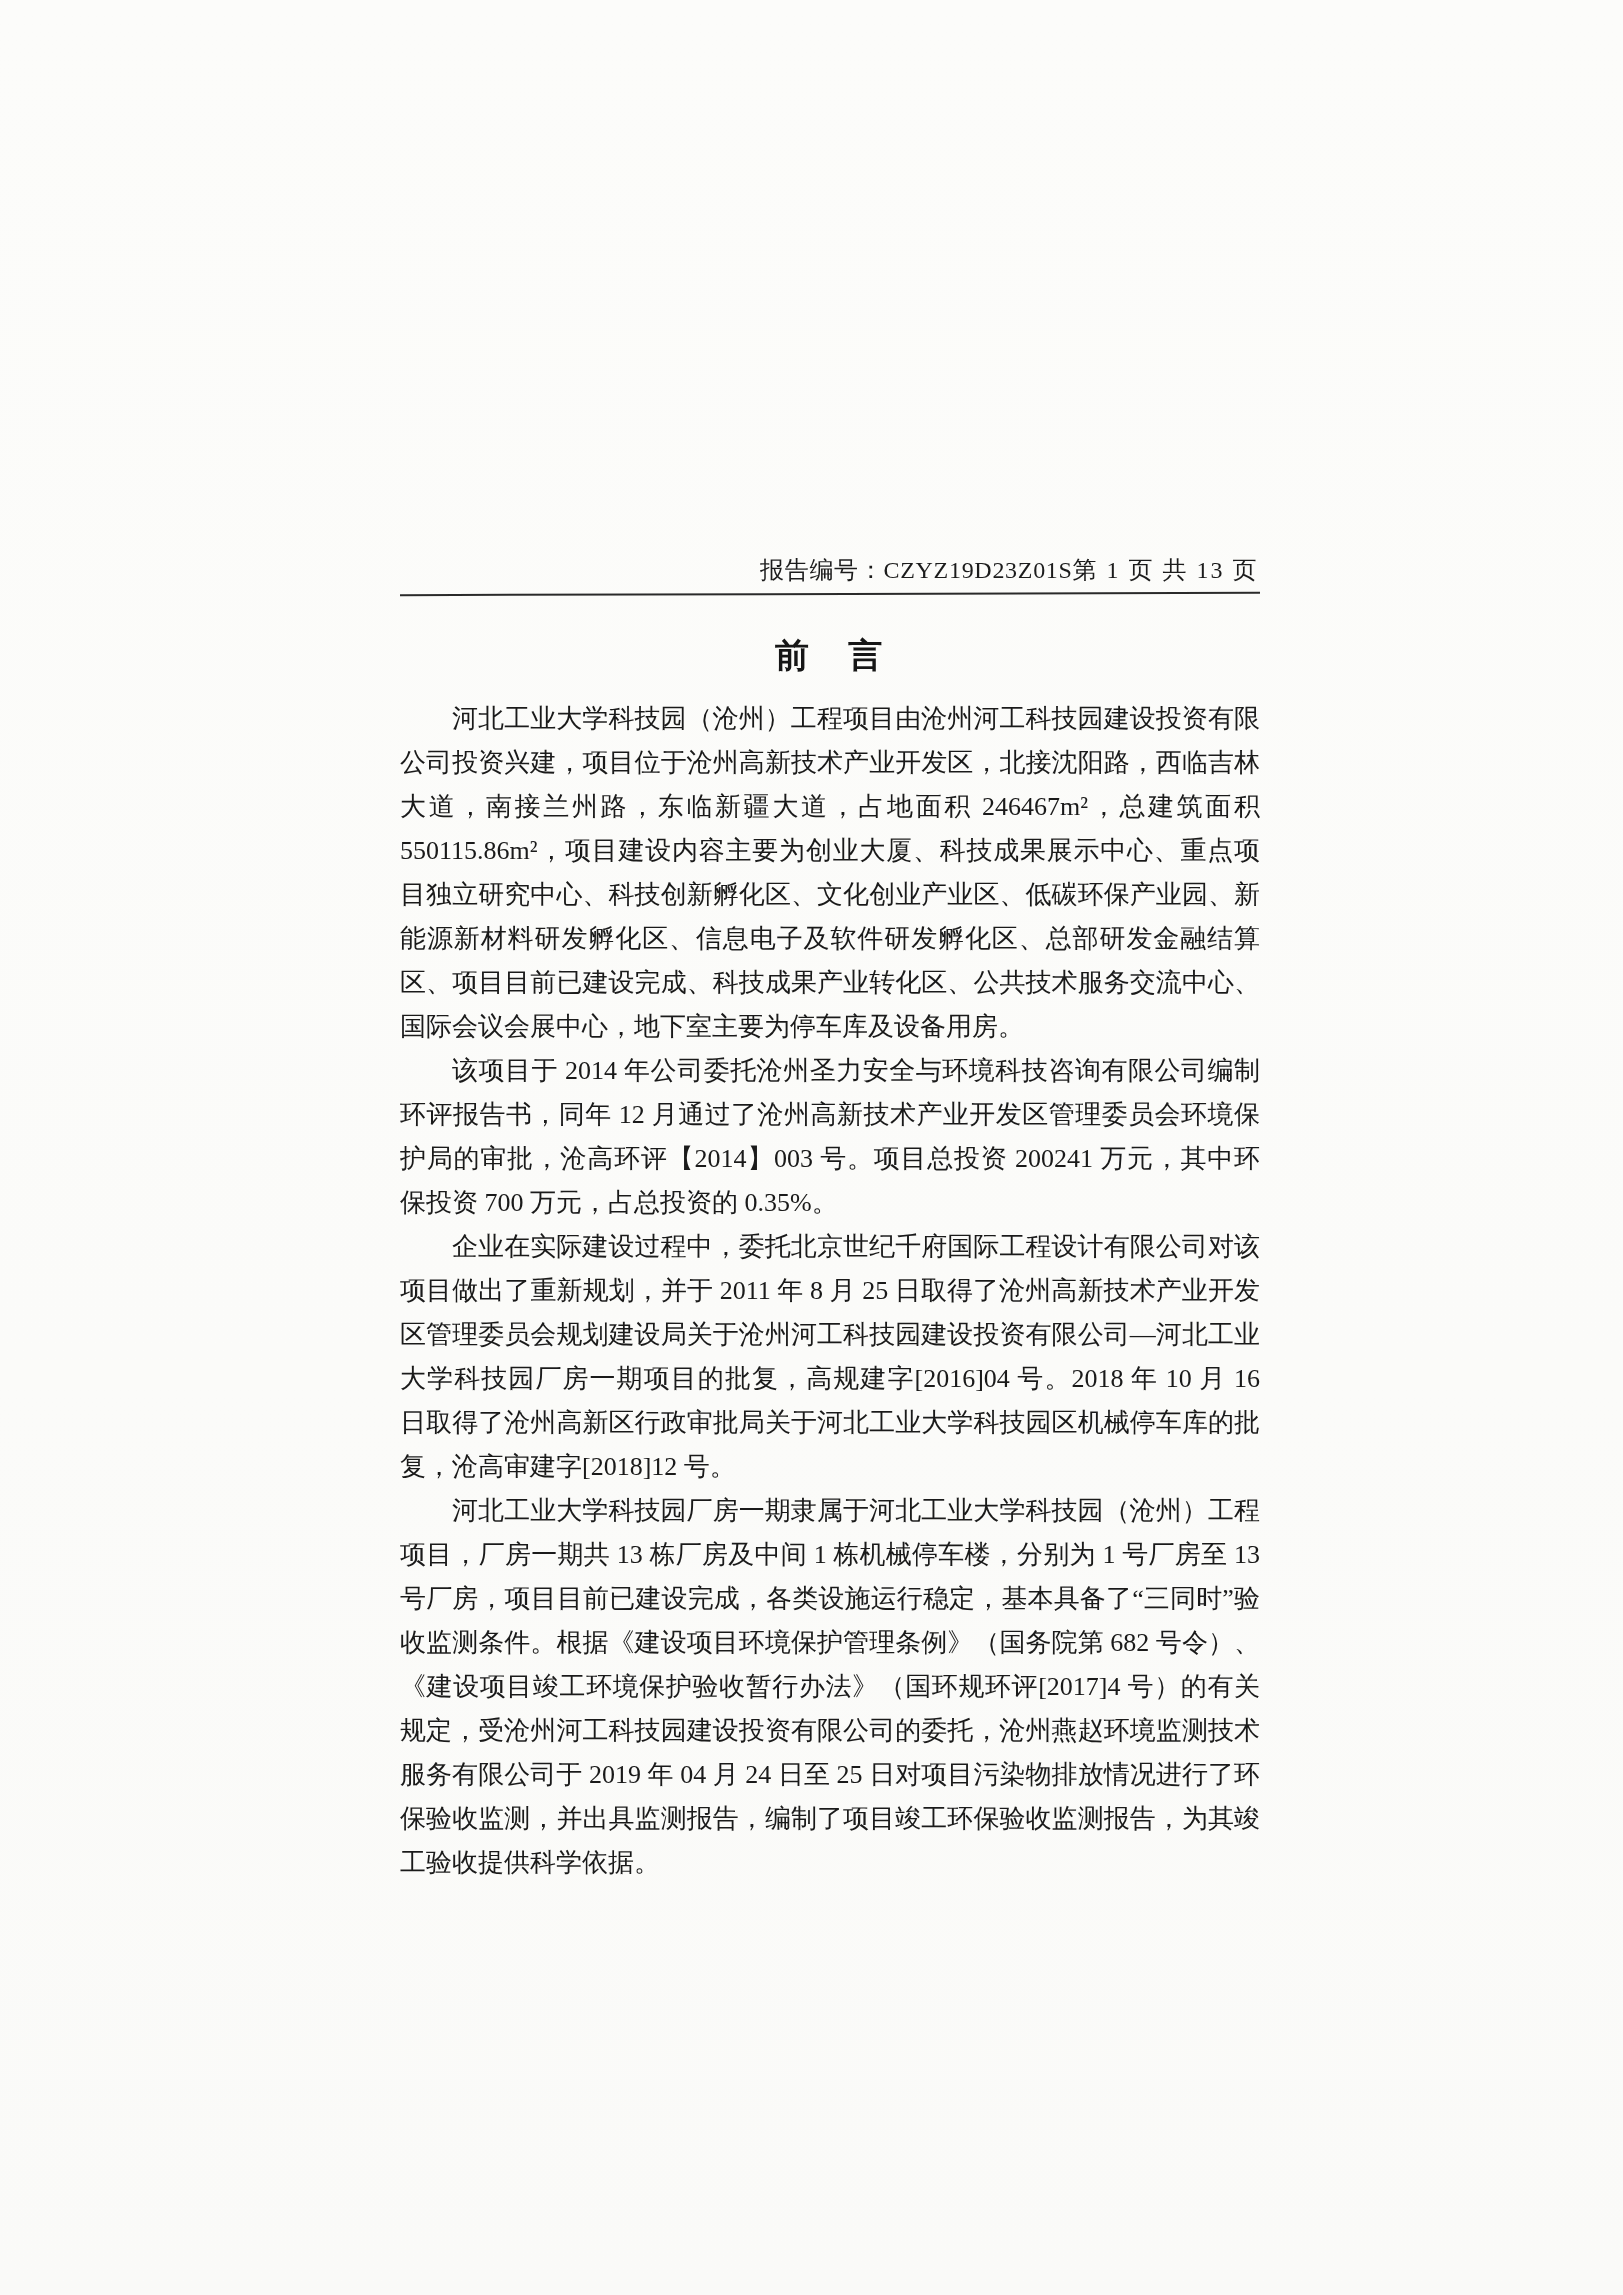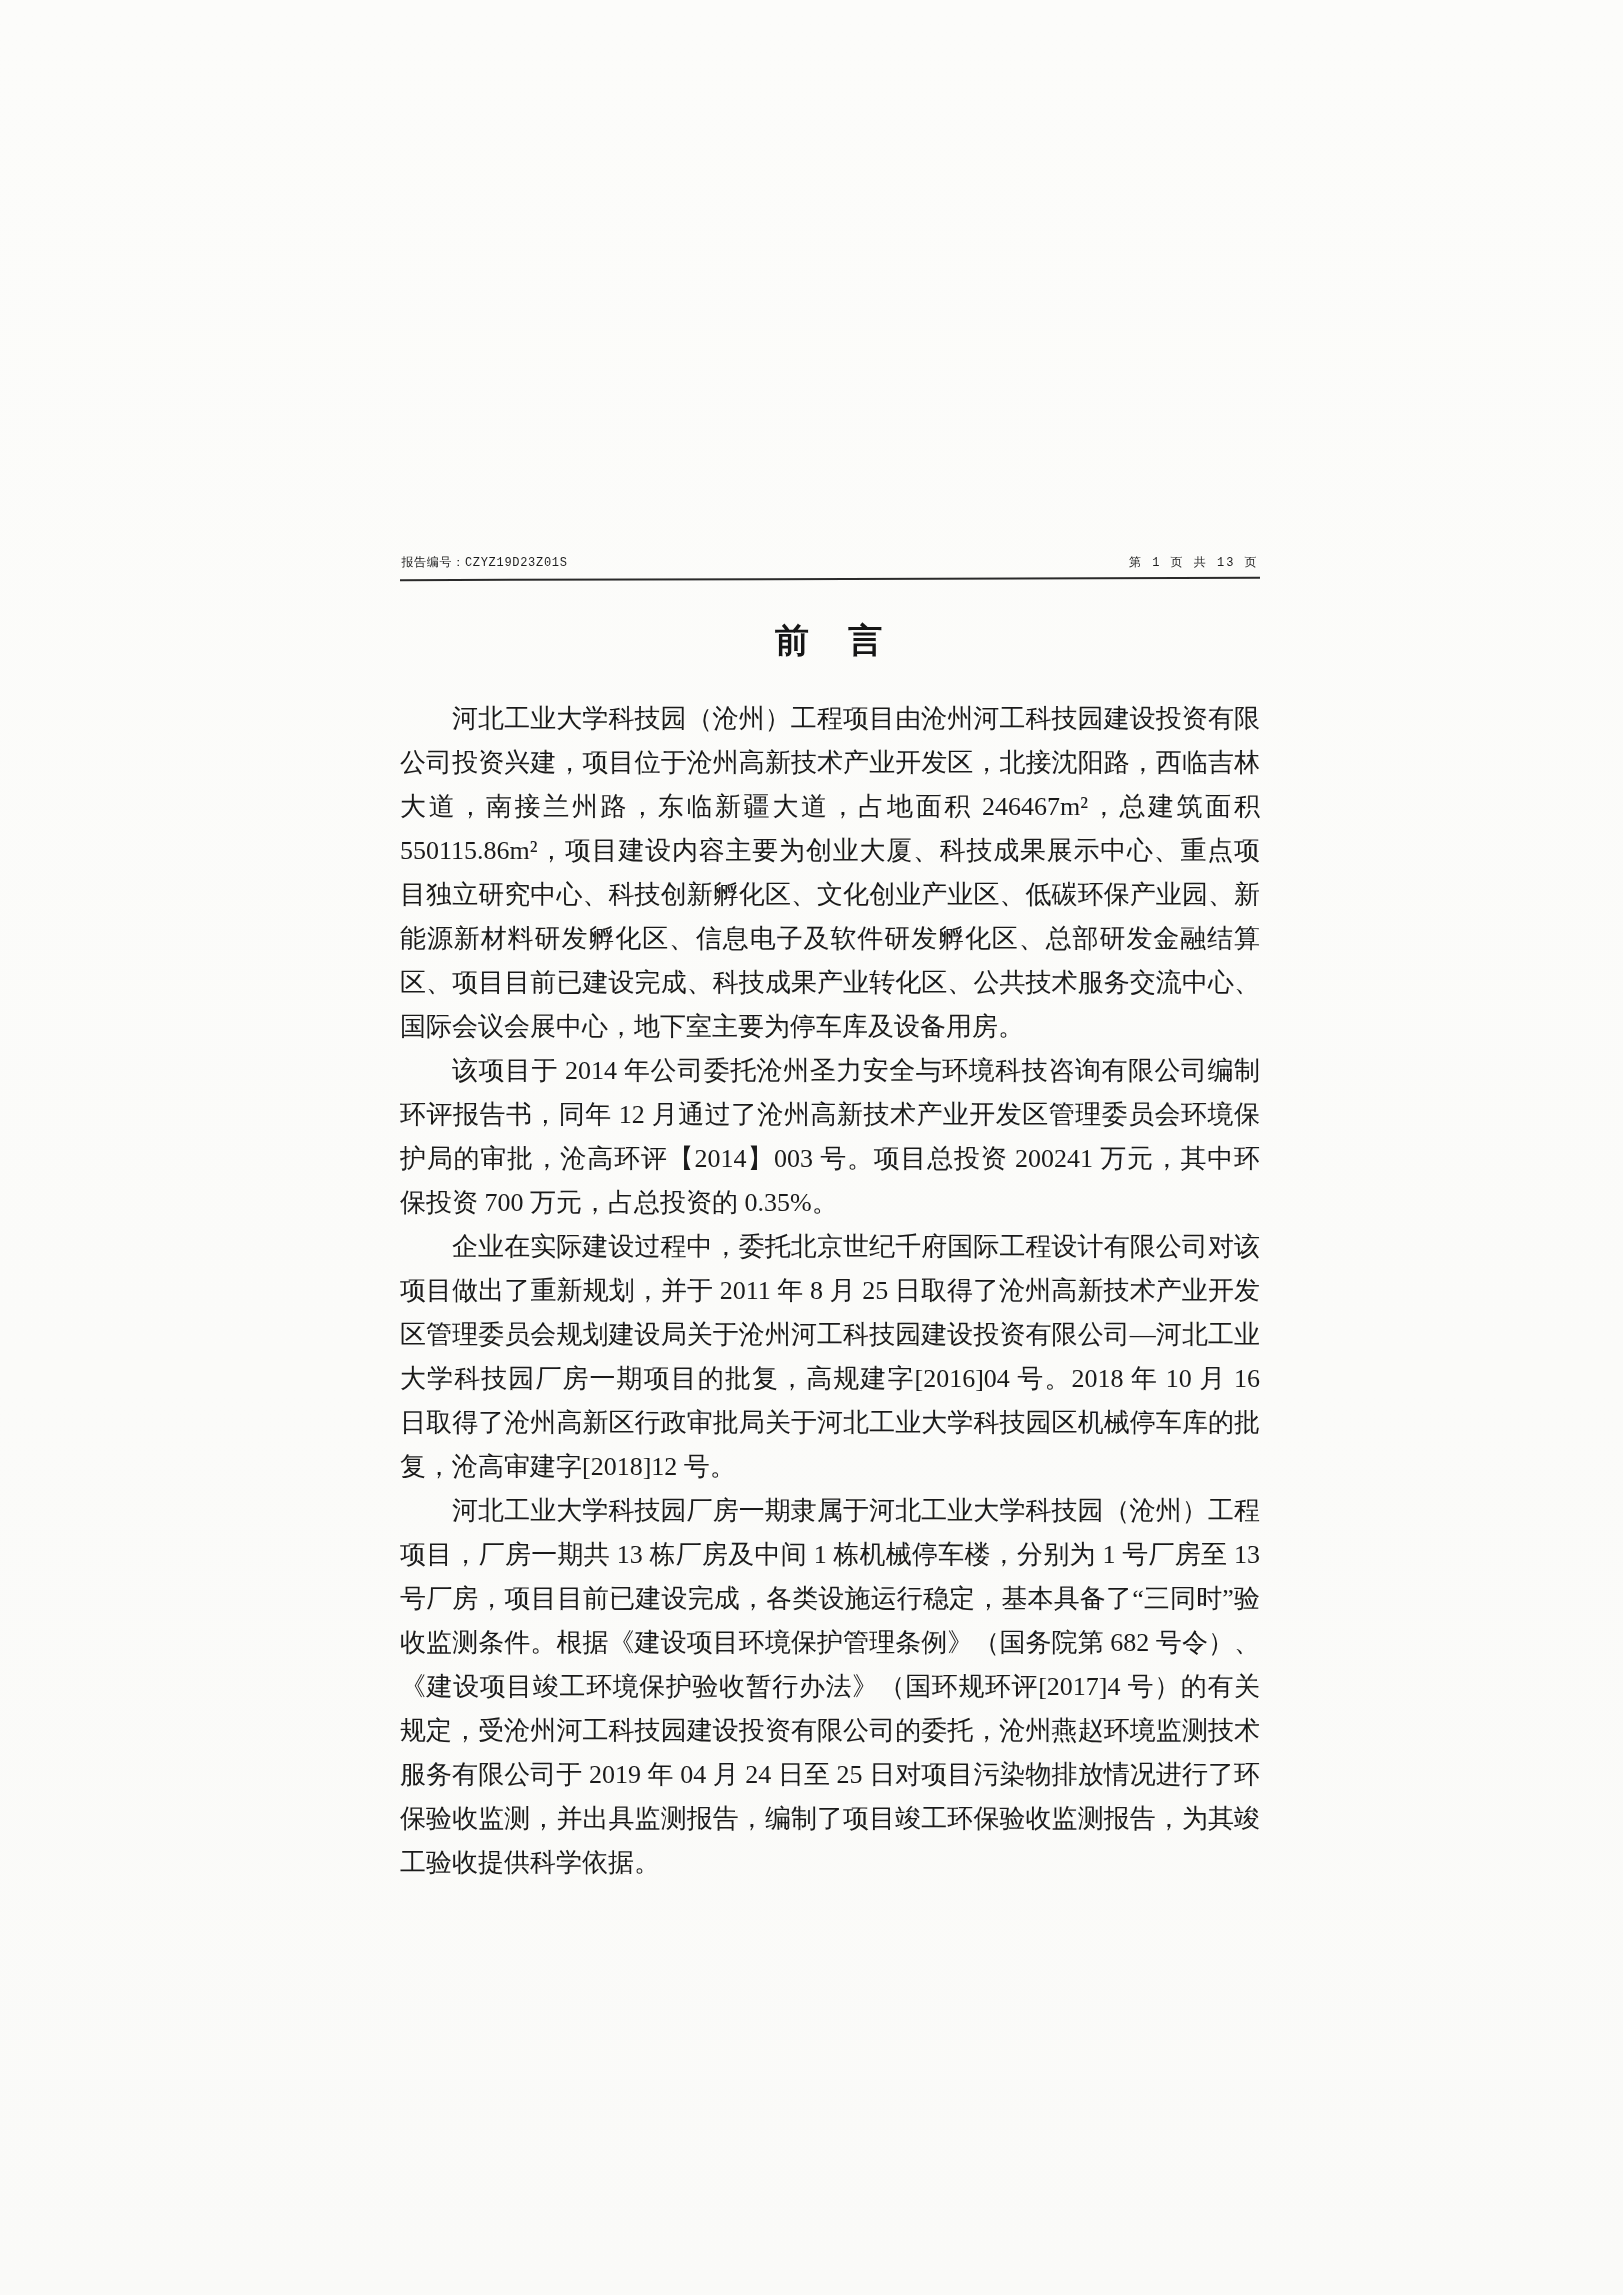--- a/index.html
+++ b/index.html
@@ -21,44 +21,43 @@
     background: linear-gradient(180deg, #fcfcfa 0%, #fbfbf9 60%, #fafaf8 100%);
   }
   .content {
     position: absolute;
     left: 400px;
     top: 554px;
     width: 860px;
   }
   .doc-header {
     display: flex;
-    justify-content: space-between;
+    justify-content: flex-end;
     align-items: flex-end;
-    font-size: 12px;
+    font-size: 24px;
     letter-spacing: 0.7px;
     padding: 0 1.4px 6.8px 1.4px;
-    font-family: Liberation Mono, monospace;
   }
   .doc-header .right {
     letter-spacing: 2px;
   }
   .header-divider {
     border: none;
     border-top: 2.7px solid #2a2a2a;
     margin: 0;
     height: 0;
     transform: rotate(-0.15deg);
   }
   .doc-title {
     text-align: center;
     font-size: 34px;
     font-weight: bold;
     letter-spacing: 2.7px;
     margin-top: 38px;
-    margin-bottom: 33px;
+    margin-bottom: 18px;
     color: #161616;
   }
   .body-text p {
     font-size: 26px;
     line-height: 44px;
     text-align: justify;
     text-indent: 2em;
     margin: 0;
     color: #1a1a1a;
   }

